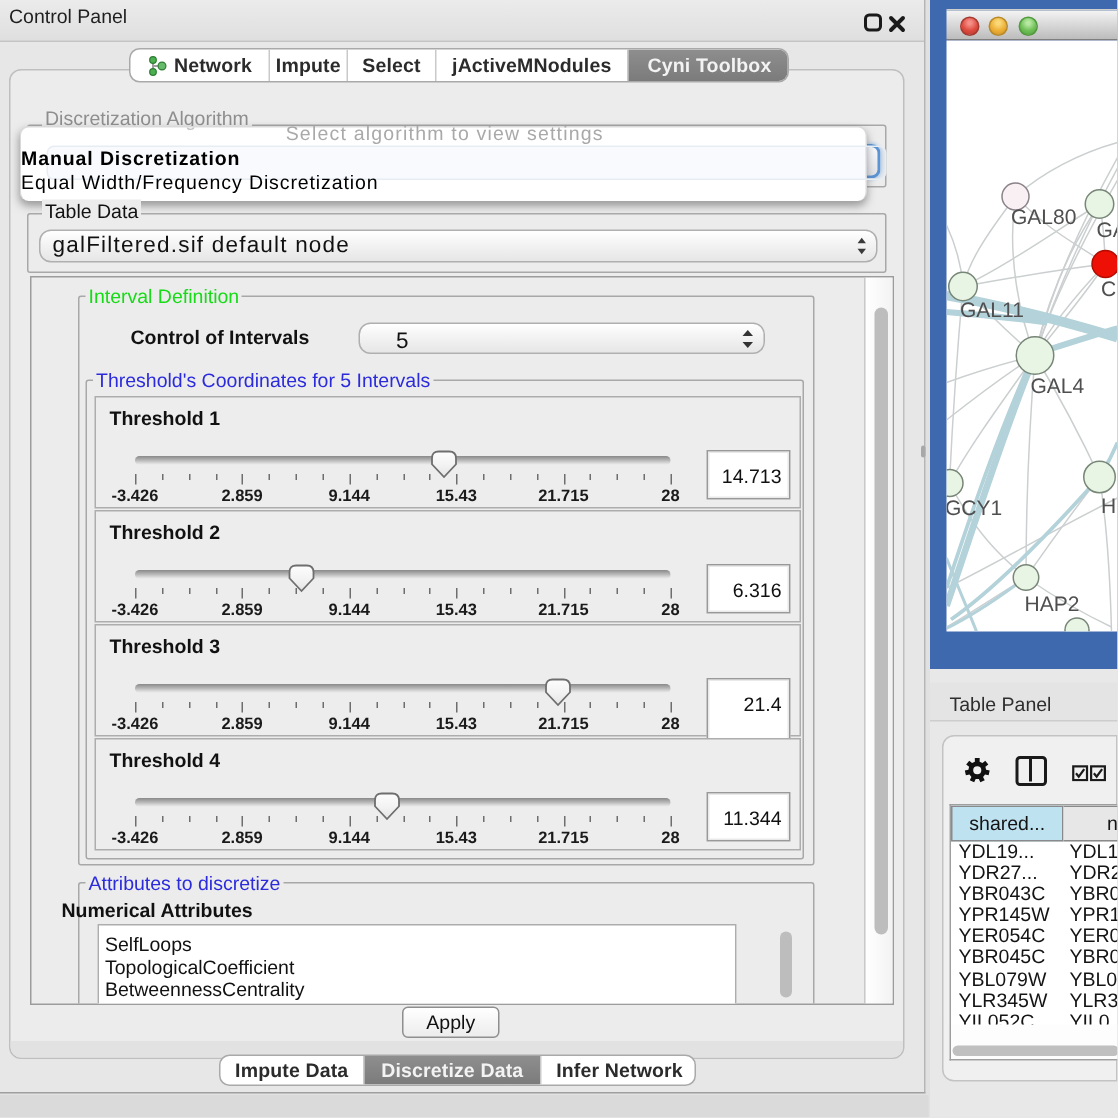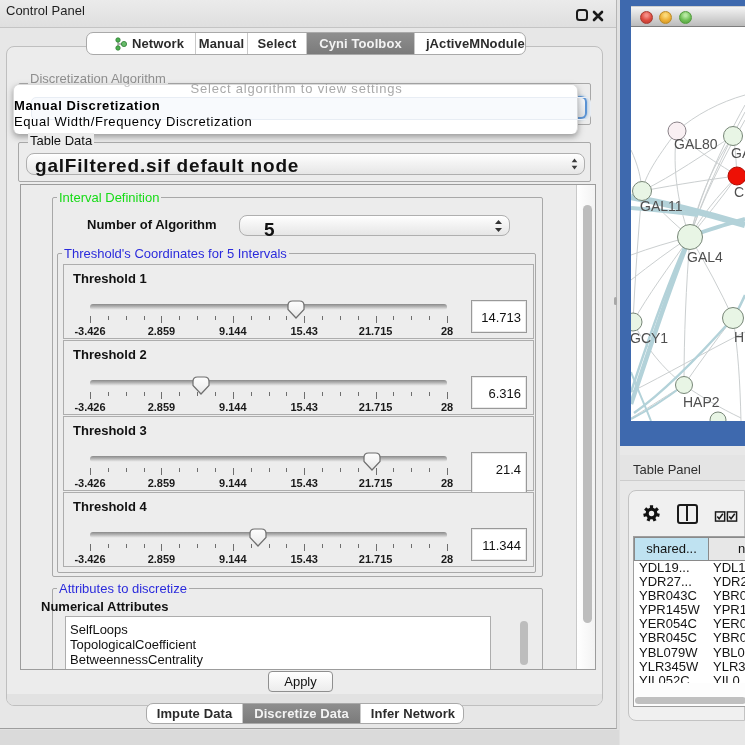--- a/index.html
+++ b/index.html
@@ -8,29 +8,29 @@
 .abs { position:absolute; }
 
 #cpwin { left:0; top:0; width:617px; height:729px; background:#E7E7E7; border-right:1px solid #B5B5B5; border-bottom:1px solid #9E9E9E; }
 #cptitle { left:0; top:0; width:616px; height:28px; background:linear-gradient(#EBEBEB,#DFDFDF); border-bottom:1px solid #C4C4C4; }
 #cptitle .t { position:absolute; left:6px; top:3px; font-size:13px; color:#1f1f1f; }
 .winbtn-sq { position:absolute; left:576px; top:9px; width:12px; height:12px; border:2px solid #1a1a1a; border-radius:3.5px; }
 
 #content { left:6px; top:46px; width:597px; height:660px; background:#ECECEC; border:1px solid #BFBFBF; border-radius:8px; }
 
 .tabbar { background:#FFFFFF; border:1px solid #A9A9A9; border-radius:7px; overflow:hidden; display:flex; }
-#toptabs { left:86px; top:32px; width:440px; height:23px;padding-left:16px; }
+#toptabs { left:86px; top:32px; width:440px; height:23px; }
 .tab { font-size:13px; font-weight:700; color:#2b2b2b; display:flex; align-items:center; justify-content:center; border-right:1px solid #C9C9C9; white-space:nowrap; letter-spacing:0.1px; flex:none; }
 .tab:last-child { border-right:none; }
 .tab.sel { background:linear-gradient(#8E8E8E,#7B7B7B); color:#F3F3F3; }
 
 .gbox { border:1px solid #A8A8A8; border-radius:2px; }
 .gtitle { position:absolute; font-size:13px; background:#ECECEC; padding:0 2px; }
 
-.combo { background:linear-gradient(#FFFFFF,#F3F3F3 45%,#E6E6E6); border:1px solid #AFAFAF; border-radius:8px; font-size:19px; color:#111;font-weight:bold; }
+.combo { background:linear-gradient(#FFFFFF,#F3F3F3 45%,#E6E6E6); border:1px solid #AFAFAF; border-radius:8px; font-size:15px; color:#111; }
 .combo .arr { position:absolute; right:6px; top:0; height:100%; display:flex; flex-direction:column; justify-content:center; }
 .combo .arr svg { display:block; }
 
 #popup { left:13px; top:84px; width:565px; height:50px; background:#FFFFFF; border-radius:6px; border:1px solid #DADADA; border-bottom:none; box-shadow:0 3px 6px rgba(85,85,85,0.55); }
 
 #scrollpane { left:20px; top:184px; width:576px; height:486px; border:1px solid #9C9C9C; background:#ECECEC; overflow:hidden; }
 #vscroll { left:555px; top:0px; width:20px; height:484px; background:linear-gradient(90deg,#FFFFFF,#F2F2F2); border-left:1px solid #C9C9C9; }
 #vscroll .thumb { position:absolute; left:6px; top:20px; width:9px; height:418px; background:#BDBDBD; border-radius:5px; }
 
 .tpanel { border:1px solid #ADADAD; background:#EDEDED; }
@@ -74,24 +74,24 @@
 <div class="abs" style="left:614px; top:297px; width:3px; height:8px; background:#A8A8A8; border-radius:2px;"></div>
 
 <div class="abs tabbar" id="toptabs">
   <div class="tab" style="width:93px;">
     <svg width="14" height="16" viewBox="0 0 14 16" style="margin-right:4px;">
       <path d="M4,4 L4,12 M4,8 L10,8" stroke="#9e9e9e" stroke-width="1.3" fill="none"></path>
       <circle cx="4" cy="4" r="2.2" fill="#4CAF50" stroke="#2E7D32" stroke-width="0.8"></circle>
       <circle cx="4" cy="12" r="2.2" fill="#4CAF50" stroke="#2E7D32" stroke-width="0.8"></circle>
       <circle cx="10" cy="8" r="2.6" fill="#66BB6A" stroke="#2E7D32" stroke-width="0.8"></circle>
     </svg>Network</div>
-  <div class="tab" style="width:52px;">Manual</div>
+  <div class="tab" style="width:52px;">Impute</div>
   <div class="tab" style="width:59px;">Select</div>
+  <div class="tab" style="width:128px;">jActiveMNodules</div>
   <div class="tab sel" style="width:108px;">Cyni Toolbox</div>
-  <div class="tab" style="width:128px;">jActiveMNodules</div>
 </div>
 
 <div class="abs gbox" style="left:18px; top:83px; width:573px; height:42px;"></div>
 <div class="abs" style="left:578px; top:96px; width:9px; height:23px; border:2px solid #5A93D4; border-left:none; border-radius:0 6px 6px 0; box-shadow:0 0 3px #7FB0E0; background:linear-gradient(#FFF,#E6E6E6);"></div>
 <div class="abs gtitle" style="left:28px; top:71px; color:#8E8E8E; background:#ECECEC;">Discretization Algorithm</div>
 
 <div class="abs" id="popup">
   <div class="abs" style="left:17px; top:0px; width:200px; height:7px; overflow:hidden;">
       <span style="position:absolute; left:0; top:-13px; font-size:13px; color:#C4C4C4;">Discretization Algorithm</span>
     </div>
@@ -113,21 +113,21 @@
     </span>
 </div>
 
 <div class="abs" id="scrollpane">
   <div class="abs" id="vscroll">
       <div class="thumb"></div>
     </div>
 
   <div class="abs gbox" style="left:31px; top:12px; width:491px; height:380px;"></div>
   <div class="abs gtitle" style="left:36px; top:5px; color:#16DB16;">Interval Definition</div>
-  <div class="abs" style="left:66px; top:32px; font-size:13px; font-weight:700; color:#111;">Number of Algorithm</div>
+  <div class="abs" style="left:66px; top:32px; font-size:13px; font-weight:700; color:#111;">Control of Intervals</div>
   <div class="abs combo" style="left:218px; top:30px; width:271px; height:21px;">
     <span style="position:absolute; left:24px; top:3px;">5</span>
     <span class="arr">
         <svg width="9" height="14" viewBox="0 0 9 14">
           <path d="M4.5,1 L8,5 L1,5 Z" fill="#333"></path>
           <path d="M4.5,13 L8,9 L1,9 Z" fill="#333"></path>
         </svg>
       </span>
   </div>
   <div class="abs gbox" style="left:36px; top:68px; width:479px; height:320px;"></div>

